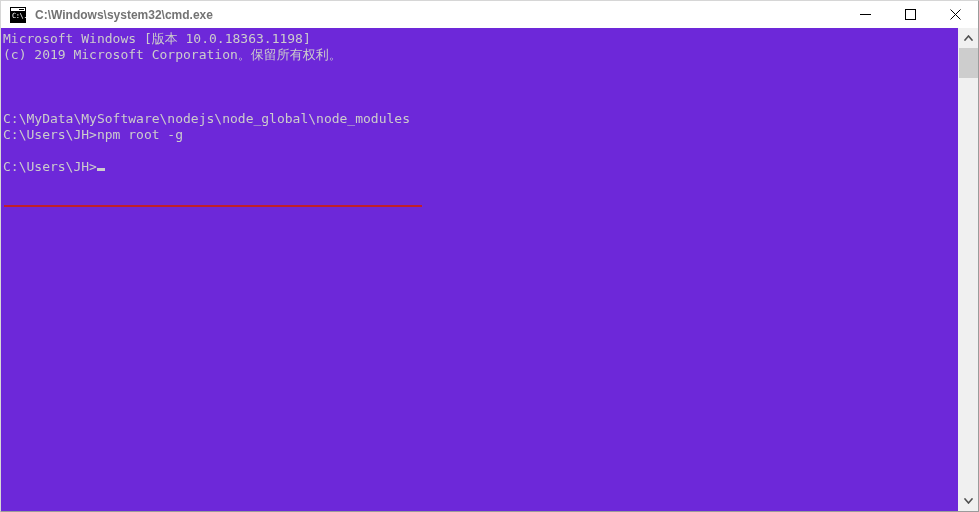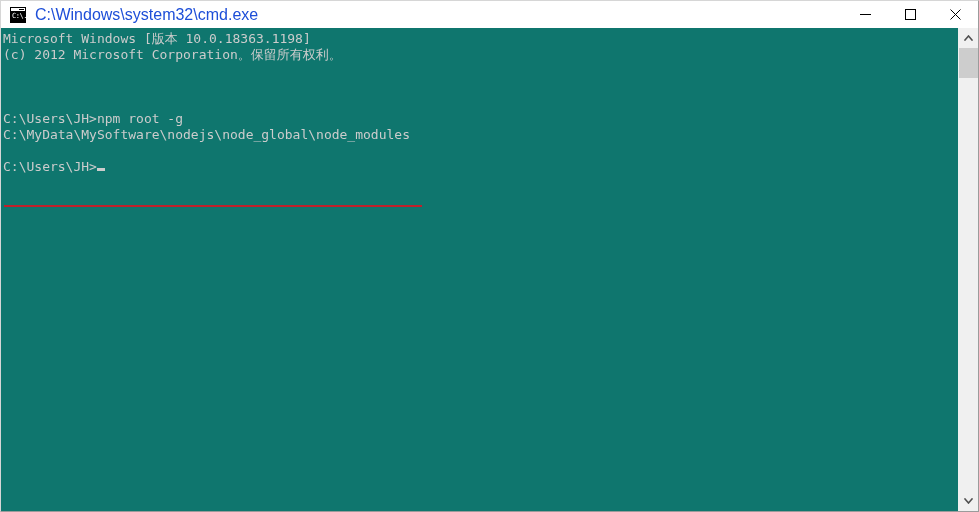--- a/index.html
+++ b/index.html
@@ -73,26 +73,27 @@
     position: absolute;
     left: 1px;
     top: 5px;
     font-family: "DejaVu Sans Mono", monospace;
     font-size: 7px;
     line-height: 7px;
     color: #ffffff;
     letter-spacing: -0.5px;
   }
   #title-text {
-    font-size: 16px;
-    color: #1d4ed8;
+    font-size: 12px;
+    color: #737373;
     margin-left: 9px;
     white-space: nowrap;
     overflow: hidden;
     text-overflow: ellipsis;
+    font-weight: bold;
   }
   #title-buttons {
     display: flex;
     height: 27px;
   }
   .win-btn {
     width: 45px;
     height: 27px;
     display: flex;
     align-items: center;
@@ -105,21 +106,21 @@
   #console-area {
     flex: 1;
     display: flex;
     background: #0c0c0c;
     min-height: 0;
     position: relative;
   }
   #screen {
     flex: 1;
     position: relative;
-    background: #0f766e;
+    background: #6d28d9;
     overflow: hidden;
     padding: 0;
   }
   #lines {
     position: absolute;
     top: 3px;
     left: 2px;
     right: 0;
   }
   .line {
@@ -213,26 +214,26 @@
         </svg>
       </div>
     </div>
   </div>
 
   <div id="console-area">
 
     <div id="screen">
       <div id="lines">
         <div class="line">Microsoft Windows [版本 10.0.18363.1198]</div>
-        <div class="line">(c) 2012 Microsoft Corporation。保留所有权利。</div>
-        <div class="line blank"></div>
-        <div class="line blank"></div>
-        <div class="line blank"></div>
+        <div class="line">(c) 2019 Microsoft Corporation。保留所有权利。</div>
+        <div class="line blank"></div>
+        <div class="line blank"></div>
+        <div class="line blank"></div>
+        <div class="line">C:\MyData\MySoftware\nodejs\node_global\node_modules</div>
         <div class="line">C:\Users\JH&gt;npm root -g</div>
-        <div class="line">C:\MyData\MySoftware\nodejs\node_global\node_modules</div>
         <div class="line blank"></div>
         <div class="line"><span>C:\Users\JH&gt;</span><span class="cursor"></span></div>
       </div>
       <div id="annotation-underline"></div>
     </div>
 
     <div id="scrollbar">
       <div class="sb-arrow">
         <svg width="9" height="6" viewBox="0 0 9 6" aria-hidden="true">
           <path d="M1 5 L4.5 1 L8 5" stroke="#505050" stroke-width="1.6" fill="none" stroke-linecap="square"></path>

